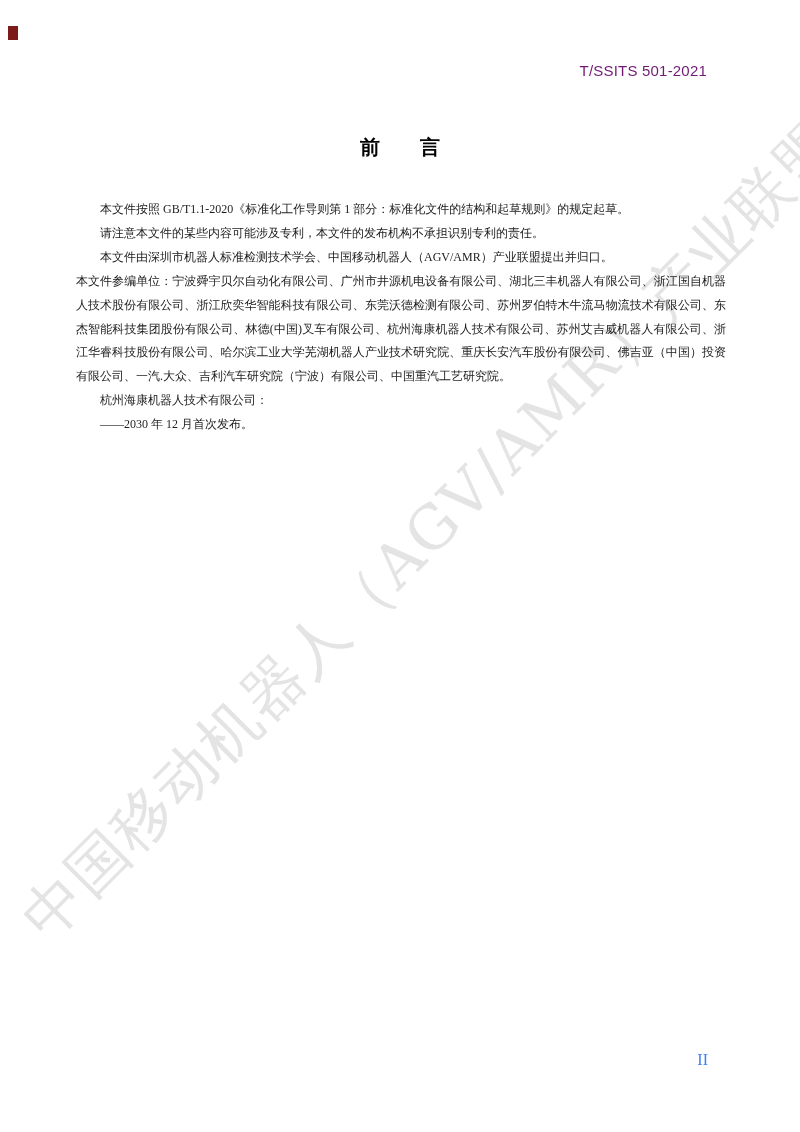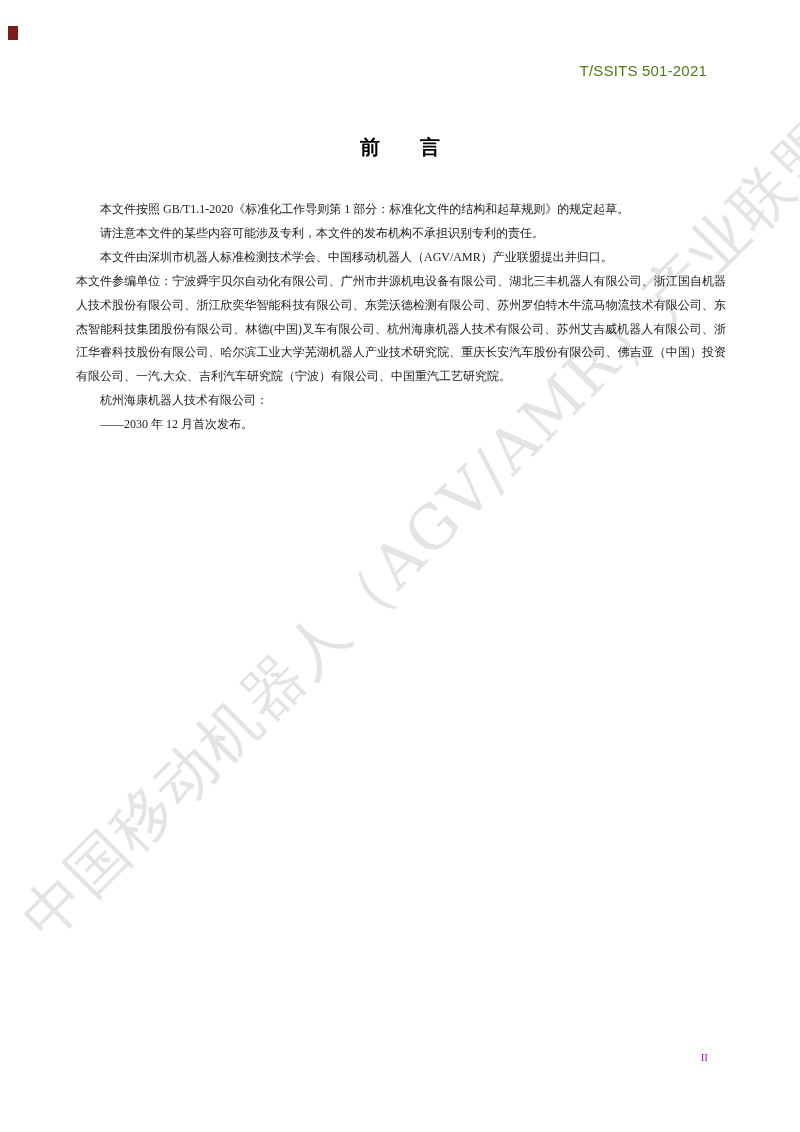--- a/index.html
+++ b/index.html
@@ -24,21 +24,21 @@
     width: 10px;
     height: 14px;
     background: #7d1b1b;
   }
   .header-right {
     position: absolute;
     top: 62px;
     right: 93px;
     font-family: "Liberation Sans", "DejaVu Sans", sans-serif;
     font-size: 15px;
-    color: #4d7c0f;
+    color: #701a75;
     letter-spacing: 0.2px;
   }
   .doc-title {
     position: absolute;
     top: 134px;
     left: 0;
     width: 100%;
     text-align: center;
     font-family: "Liberation Sans", "DejaVu Sans", sans-serif;
     font-weight: 700;
@@ -75,22 +75,22 @@
     font-family: "DejaVu Serif", "Liberation Serif", serif;
     white-space: nowrap;
     pointer-events: none;
     z-index: 0;
     user-select: none;
   }
   .page-number {
     position: absolute;
     top: 1051px;
     right: 92px;
-    font-size: 11px;
-    color: #a21caf;
+    font-size: 16px;
+    color: #3b82f6;
     font-family: "Liberation Serif", "DejaVu Serif", serif;
   }
 </style>
 </head>
 <body>
 
 <div class="page">
 
   <div class="corner-mark"></div>
 

